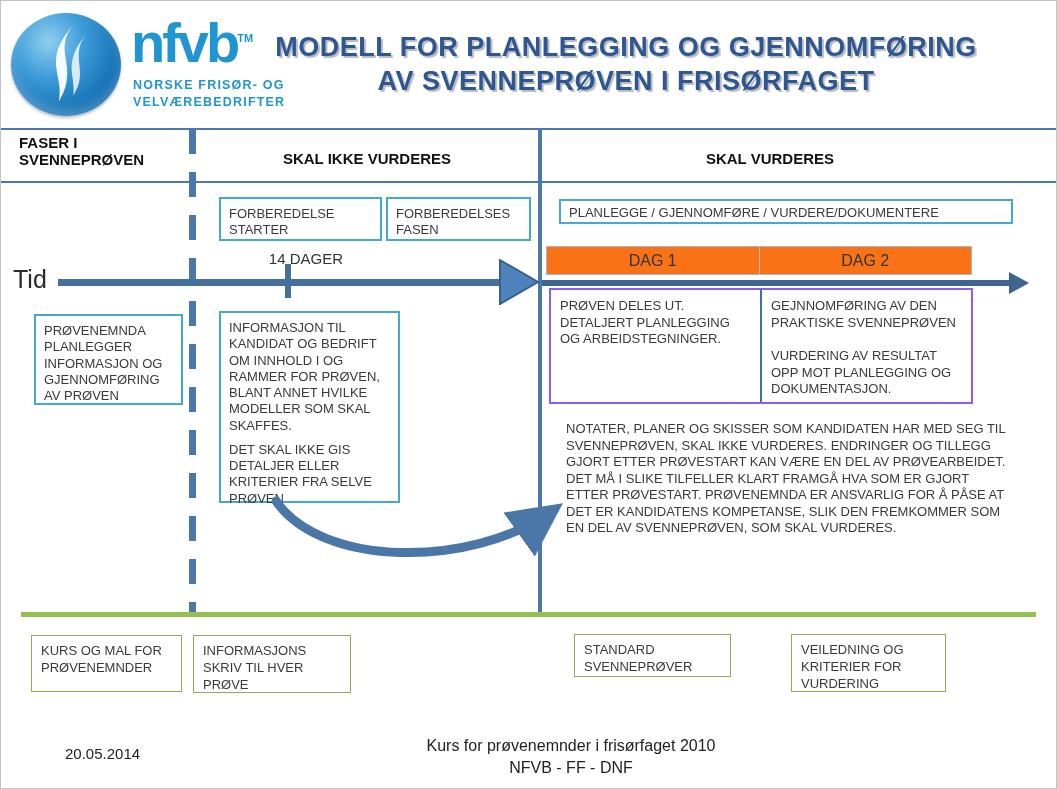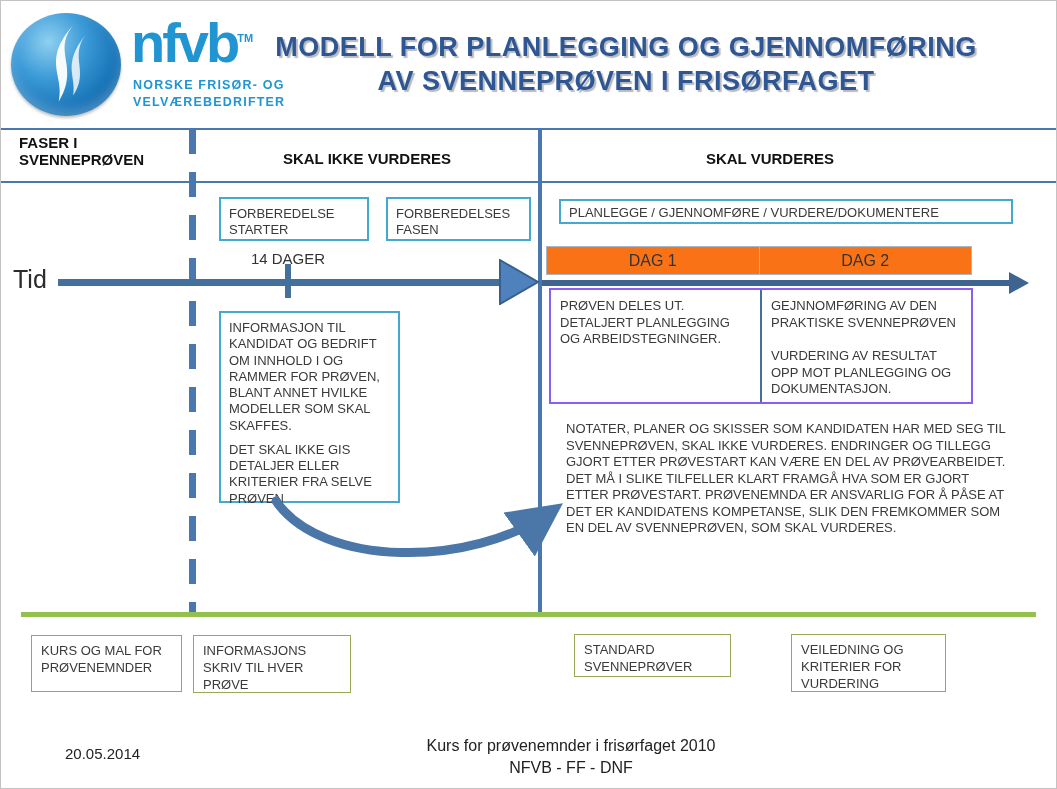--- a/index.html
+++ b/index.html
@@ -55,21 +55,21 @@
     font-size:13px; color:#3a3a3a; line-height:1.3; padding:7px 9px;
   }
   .plain-text { position:absolute; font-size:13px; color:#3a3a3a; line-height:1.27; }
   .para-gap { margin-top:8px; }
   .para-gap-lg { margin-top:17px; }
   
   .tid-label { position:absolute; left:12px; top:264px; font-size:25px; color:#2b2b2b; }
   .timeline-main { position:absolute; left:57px; top:278px; width:448px; height:7px; background:#44709d; }
   .timeline-right { position:absolute; left:541px; top:279px; width:470px; height:6px; background:#3e6492; }
   .tick-14 { position:absolute; left:284px; top:263px; width:6px; height:34px; background:#44709d; }
-  .dager-label { position:absolute; left:232px; top:249px; width:110px; text-align:center; font-size:15px; color:#333; }
+  .dager-label { position:absolute; left:232px; top:249px; width:110px; text-align:right; font-size:15px; color:#333; }
   
   .dag-table { position:absolute; left:545px; top:245px; width:426px; height:29px; display:flex; }
   .dag-cell {
     flex:1; border:1px solid #a9b8c4; background:#f97316;
     display:flex; align-items:center; justify-content:center;
     font-size:16px; color:#333;
   }
   .dag-cell + .dag-cell { border-left:none; }
   .dag-content { position:absolute; left:548px; top:287px; width:424px; height:116px; border:2px solid #8b5cf6; display:flex; background:#fff; }
   .dag-content .cell { flex:1; padding:8px 9px; font-size:13px; color:#3a3a3a; line-height:1.27; }
@@ -105,21 +105,21 @@
   <div class="hline" style="left:0; top:127px; width:1057px;"></div>
   <div class="hline" style="left:0; top:180px; width:1057px;"></div>
   <div class="vline-dashed" style="left:188px; top:128px; height:485px;"></div>
   <div class="vline-solid" style="left:537px; top:128px; width:4px; height:485px;"></div>
   <div class="green-line"></div>
 
   <div class="col-head" style="left:18px; top:133px; width:165px;">FASER I SVENNEPRØVEN</div>
   <div class="col-head center" style="left:196px; top:149px; width:340px;">SKAL IKKE VURDERES</div>
   <div class="col-head center" style="left:545px; top:149px; width:448px;">SKAL VURDERES</div>
 
-  <div class="cyan-box" style="left:218px; top:196px; width:150px; height:44px;">FORBEREDELSE STARTER</div>
+  <div class="cyan-box" style="left:218px; top:196px; width:163px; height:44px;">FORBEREDELSE STARTER</div>
   <div class="cyan-box" style="left:385px; top:196px; width:145px; height:44px;padding-left:8px;">FORBEREDELSES FASEN</div>
   <div class="cyan-box" style="left:558px; top:198px; width:454px; height:25px; padding:4px 8px;">PLANLEGGE / GJENNOMFØRE / VURDERE/DOKUMENTERE</div>
 
   <div class="tid-label">Tid</div>
   <div class="dager-label">14 DAGER</div>
   <div class="timeline-main"></div>
   <div class="tick-14"></div>
   <svg style="position:absolute; left:498px; top:258px;" width="42" height="46">
     <polygon points="1,1 39,23 1,45" fill="#4f81bd" stroke="#37608f" stroke-width="2"></polygon>
   </svg>
@@ -133,20 +133,21 @@
     <div class="dag-cell">DAG 2</div>
   </div>
   <div class="dag-content">
     <div class="cell">PRØVEN DELES UT. DETALJERT  PLANLEGGING OG ARBEIDSTEGNINGER.</div>
     <div class="cell">
       <div>GEJNNOMFØRING AV DEN PRAKTISKE SVENNEPRØVEN</div>
       <div class="para-gap-lg">VURDERING AV RESULTAT OPP MOT PLANLEGGING OG DOKUMENTASJON.</div>
     </div>
   </div>
 
+  <div class="cyan-box" style="left:33px; top:313px; width:149px; height:91px;">PRØVENEMNDA PLANLEGGER INFORMASJON OG GJENNOMFØRING AV PRØVEN</div>
   <div class="cyan-box" style="left:218px; top:310px; width:181px; height:192px;">
     <div>INFORMASJON TIL KANDIDAT OG BEDRIFT OM INNHOLD I OG RAMMER  FOR PRØVEN, BLANT ANNET HVILKE MODELLER SOM SKAL SKAFFES.</div>
     <div class="para-gap">DET SKAL IKKE GIS DETALJER ELLER KRITERIER FRA SELVE PRØVEN</div>
   </div>
 
   <div class="plain-text" style="left:565px; top:420px; width:448px;">NOTATER, PLANER OG SKISSER SOM KANDIDATEN HAR MED SEG TIL SVENNEPRØVEN, SKAL IKKE VURDERES. ENDRINGER OG TILLEGG GJORT ETTER PRØVESTART KAN VÆRE EN DEL AV PRØVEARBEIDET. DET MÅ I SLIKE TILFELLER KLART FRAMGÅ HVA SOM ER GJORT ETTER PRØVESTART. PRØVENEMNDA ER ANSVARLIG FOR Å PÅSE AT DET ER KANDIDATENS KOMPETANSE, SLIK DEN FREMKOMMER SOM EN DEL AV SVENNEPRØVEN, SOM SKAL VURDERES.</div>
 
   <svg style="position:absolute; left:225px; top:488px;" width="350" height="95">
     <defs>
       <marker id="arrhead" markerWidth="7" markerHeight="7" refX="4.5" refY="3" orient="auto">

